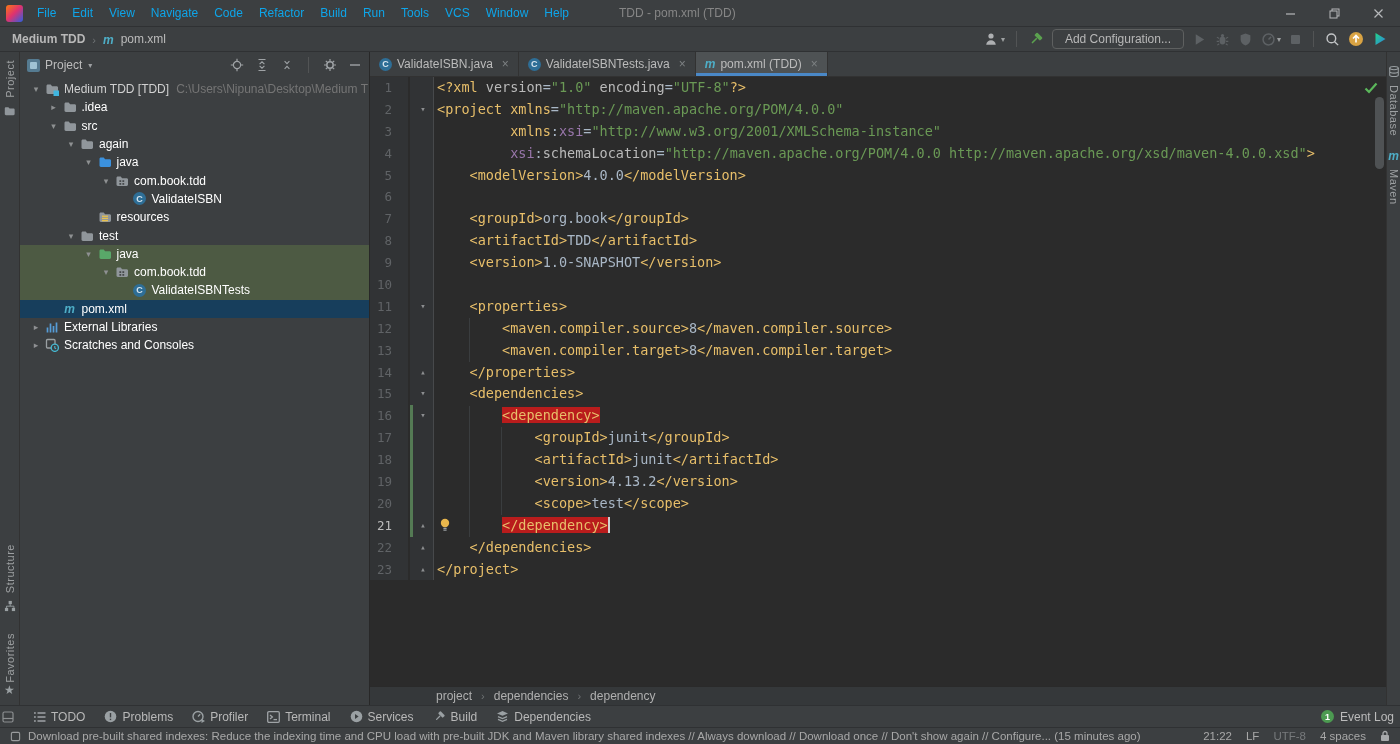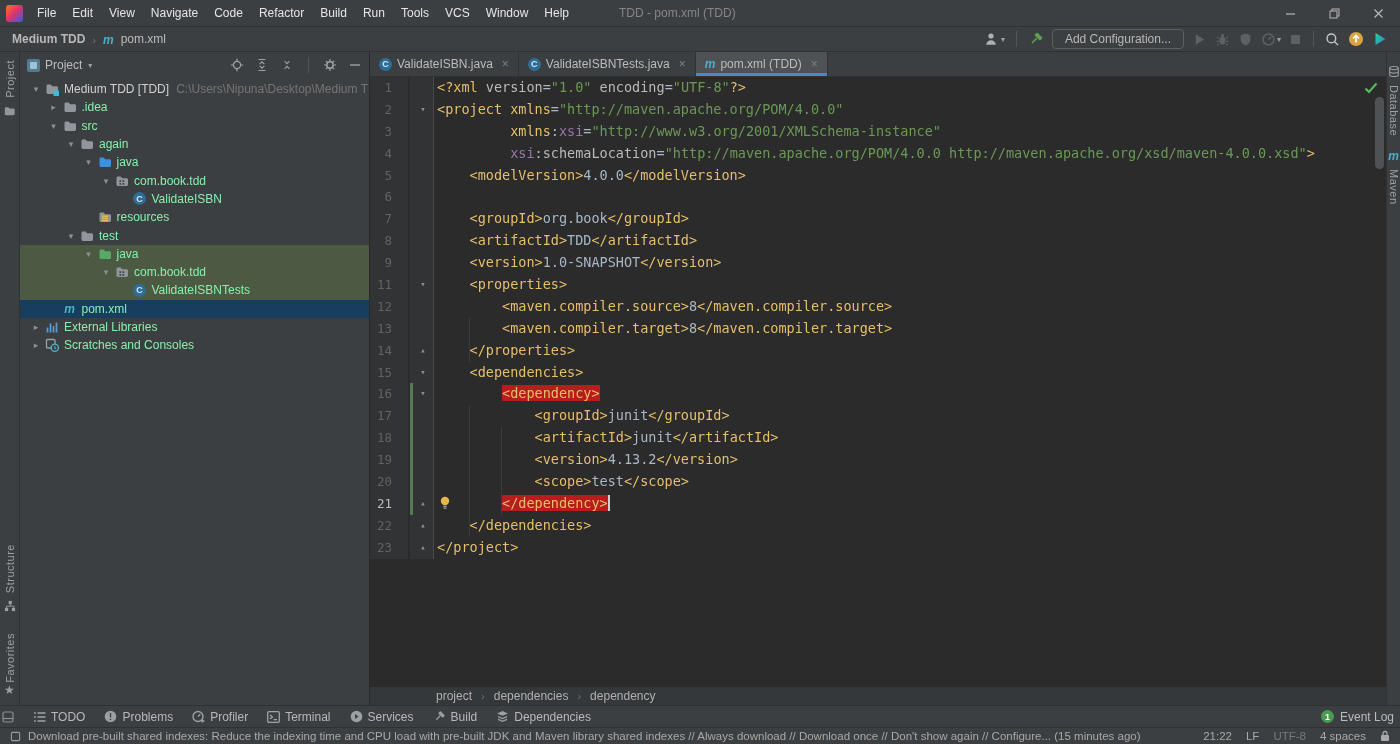--- a/index.html
+++ b/index.html
@@ -3,21 +3,21 @@
 <meta charset="utf-8">
 <style>
 *{box-sizing:border-box;margin:0;padding:0}
 html,body{width:1400px;height:744px;overflow:hidden}
 body{background:#3c3f41;font-family:"Liberation Sans",sans-serif;font-size:12px;color:#bbbbbb}
 svg{display:block}
 
 .titlebar{height:27px;display:flex;align-items:center;padding-left:6px;border-bottom:1px solid #2f3133}
 .logo{width:17px;height:17px;border-radius:3px;background:linear-gradient(135deg,#f97a12,#e0326e 48%,#3b5bd8 95%);margin-right:6px;flex:none}
 .menu{display:flex}
-.menu-item{padding:0 8px;line-height:26px;color:#e5e5e5}
+.menu-item{padding:0 8px;line-height:26px;color:#0ea5e9}
 .win-title{color:#868686;margin-left:42px;white-space:nowrap}
 .win-controls{margin-left:auto;display:flex}
 .win-btn{width:44px;height:26px;display:flex;align-items:center;justify-content:center}
 
 .toolbar{height:25px;display:flex;align-items:center;border-bottom:1px solid #2f3133;padding:0 12px}
 .tb-crumbs{display:flex;align-items:flex-end;gap:7px}
 .tb-proj{font-weight:bold;color:#b8b8b8}
 .crumb-sep{color:#6f7375;font-size:11px}
 .mvn{font-weight:bold;font-style:italic;color:#4eaec7;font-size:12px;line-height:1}
 .tb-right{margin-left:auto;display:flex;align-items:center;gap:8px}
@@ -37,21 +37,21 @@
 .proj{width:350px;background:#3c3f41;border-right:1px solid #282828;display:flex;flex-direction:column;flex:none}
 .proj-head{height:26px;display:flex;align-items:center;padding:0 7px;gap:5px;flex:none}
 .proj-ico{width:13px;height:13px;border-radius:2px;background:#557b91;position:relative;flex:none}
 .proj-ico::after{content:"";position:absolute;inset:3px;background:#9fc3d4;border-radius:1px}
 .proj-title{color:#bcbcbc}
 .proj-tools{margin-left:auto;display:flex;gap:11px;align-items:center}
 .tree{flex:1;overflow:hidden;padding-top:2px}
 .trow{height:18.3px;display:flex;align-items:center;white-space:nowrap}
 .trow .chev{width:16px;text-align:center;color:#8e9092;font-size:9px;flex:none}
 .ticon{width:16px;height:14px;margin-right:4px;flex:none;display:flex;align-items:center;justify-content:center}
-.tlabel{color:#86efac}
+.tlabel{color:#ffffff}
 .tlabel.bold{font-weight:normal;color:#d0d0d0}
 .tpath{color:#757575;margin-left:7px}
 .sel-green{background:#4d5a43}
 .sel-blue{background:#173e5c}
 .cls{width:13px;height:13px;border-radius:50%;background:#2e6e96;color:#d6e4ee;font-size:9px;font-weight:bold;display:flex;align-items:center;justify-content:center}
 
 .editor{flex:1;display:flex;flex-direction:column;background:#2b2b2b;min-width:0}
 .tabs{height:25px;background:#3c3f41;display:flex;border-bottom:1px solid #323232;flex:none}
 .tab{display:flex;align-items:center;gap:5px;padding:0 9px;border-right:1px solid #323232;color:#bbbbbb;position:relative}
 .tab.active{background:#4e5254}
@@ -448,20 +448,21 @@
       <div id="code-lines">
           <div class="code-line"><span class="ln">1</span><span class="chg"></span><span class="fold"></span><span class="ct"><span class="s-tg">&lt;?xml </span><span class="s-at">version</span><span class="s-pl">=</span><span class="s-vl">"1.0"</span><span class="s-at"> encoding</span><span class="s-pl">=</span><span class="s-vl">"UTF-8"</span><span class="s-tg">?&gt;</span></span></div>
           <div class="code-line"><span class="ln">2</span><span class="chg"></span><span class="fold">▾</span><span class="ct"><span class="s-tg">&lt;project </span><span class="s-tg">xmlns</span><span class="s-pl">=</span><span class="s-vl">"http://maven.apache.org/POM/4.0.0"</span></span></div>
           <div class="code-line"><span class="ln">3</span><span class="chg"></span><span class="fold"></span><span class="ct"><span class="s-pl">         </span><span class="s-tg">xmlns</span><span class="s-pl">:</span><span class="s-ns">xsi</span><span class="s-pl">=</span><span class="s-vl">"http://www.w3.org/2001/XMLSchema-instance"</span></span></div>
           <div class="code-line"><span class="ln">4</span><span class="chg"></span><span class="fold"></span><span class="ct"><span class="s-pl">         </span><span class="s-ns">xsi</span><span class="s-pl">:</span><span class="s-at">schemaLocation</span><span class="s-pl">=</span><span class="s-vl">"http://maven.apache.org/POM/4.0.0 http://maven.apache.org/xsd/maven-4.0.0.xsd"</span><span class="s-tg">&gt;</span></span></div>
           <div class="code-line"><span class="ln">5</span><span class="chg"></span><span class="fold"></span><span class="ct"><span class="s-pl">    </span><span class="s-tg">&lt;modelVersion&gt;</span><span class="s-tx">4.0.0</span><span class="s-tg">&lt;/modelVersion&gt;</span></span></div>
           <div class="code-line"><span class="ln">6</span><span class="chg"></span><span class="fold"></span><span class="ct">&nbsp;</span></div>
           <div class="code-line"><span class="ln">7</span><span class="chg"></span><span class="fold"></span><span class="ct"><span class="s-pl">    </span><span class="s-tg">&lt;groupId&gt;</span><span class="s-tx">org.book</span><span class="s-tg">&lt;/groupId&gt;</span></span></div>
           <div class="code-line"><span class="ln">8</span><span class="chg"></span><span class="fold"></span><span class="ct"><span class="s-pl">    </span><span class="s-tg">&lt;artifactId&gt;</span><span class="s-tx">TDD</span><span class="s-tg">&lt;/artifactId&gt;</span></span></div>
           <div class="code-line"><span class="ln">9</span><span class="chg"></span><span class="fold"></span><span class="ct"><span class="s-pl">    </span><span class="s-tg">&lt;version&gt;</span><span class="s-tx">1.0-SNAPSHOT</span><span class="s-tg">&lt;/version&gt;</span></span></div>
+          <div class="code-line"><span class="ln">10</span><span class="chg"></span><span class="fold"></span><span class="ct">&nbsp;</span></div>
           <div class="code-line"><span class="ln">11</span><span class="chg"></span><span class="fold">▾</span><span class="ct"><span class="s-pl">    </span><span class="s-tg">&lt;properties&gt;</span></span></div>
           <div class="code-line"><span class="ln">12</span><span class="chg"></span><span class="fold"></span><span class="ct"><span class="s-pl">        </span><span class="s-tg">&lt;maven.compiler.source&gt;</span><span class="s-tx">8</span><span class="s-tg">&lt;/maven.compiler.source&gt;</span></span></div>
           <div class="code-line"><span class="ln">13</span><span class="chg"></span><span class="fold"></span><span class="ct"><span class="s-pl">        </span><span class="s-tg">&lt;maven.compiler.target&gt;</span><span class="s-tx">8</span><span class="s-tg">&lt;/maven.compiler.target&gt;</span></span></div>
           <div class="code-line"><span class="ln">14</span><span class="chg"></span><span class="fold">▴</span><span class="ct"><span class="s-pl">    </span><span class="s-tg">&lt;/properties&gt;</span></span></div>
           <div class="code-line"><span class="ln">15</span><span class="chg"></span><span class="fold">▾</span><span class="ct"><span class="s-pl">    </span><span class="s-tg">&lt;dependencies&gt;</span></span></div>
           <div class="code-line"><span class="ln">16</span><span class="chg on"></span><span class="fold">▾</span><span class="ct"><span class="s-pl">        </span><span class="s-hl">&lt;dependency&gt;</span></span></div>
           <div class="code-line"><span class="ln">17</span><span class="chg on"></span><span class="fold"></span><span class="ct"><span class="s-pl">            </span><span class="s-tg">&lt;groupId&gt;</span><span class="s-tx">junit</span><span class="s-tg">&lt;/groupId&gt;</span></span></div>
           <div class="code-line"><span class="ln">18</span><span class="chg on"></span><span class="fold"></span><span class="ct"><span class="s-pl">            </span><span class="s-tg">&lt;artifactId&gt;</span><span class="s-tx">junit</span><span class="s-tg">&lt;/artifactId&gt;</span></span></div>
           <div class="code-line"><span class="ln">19</span><span class="chg on"></span><span class="fold"></span><span class="ct"><span class="s-pl">            </span><span class="s-tg">&lt;version&gt;</span><span class="s-tx">4.13.2</span><span class="s-tg">&lt;/version&gt;</span></span></div>
           <div class="code-line"><span class="ln">20</span><span class="chg on"></span><span class="fold"></span><span class="ct"><span class="s-pl">            </span><span class="s-tg">&lt;scope&gt;</span><span class="s-tx">test</span><span class="s-tg">&lt;/scope&gt;</span></span></div>

